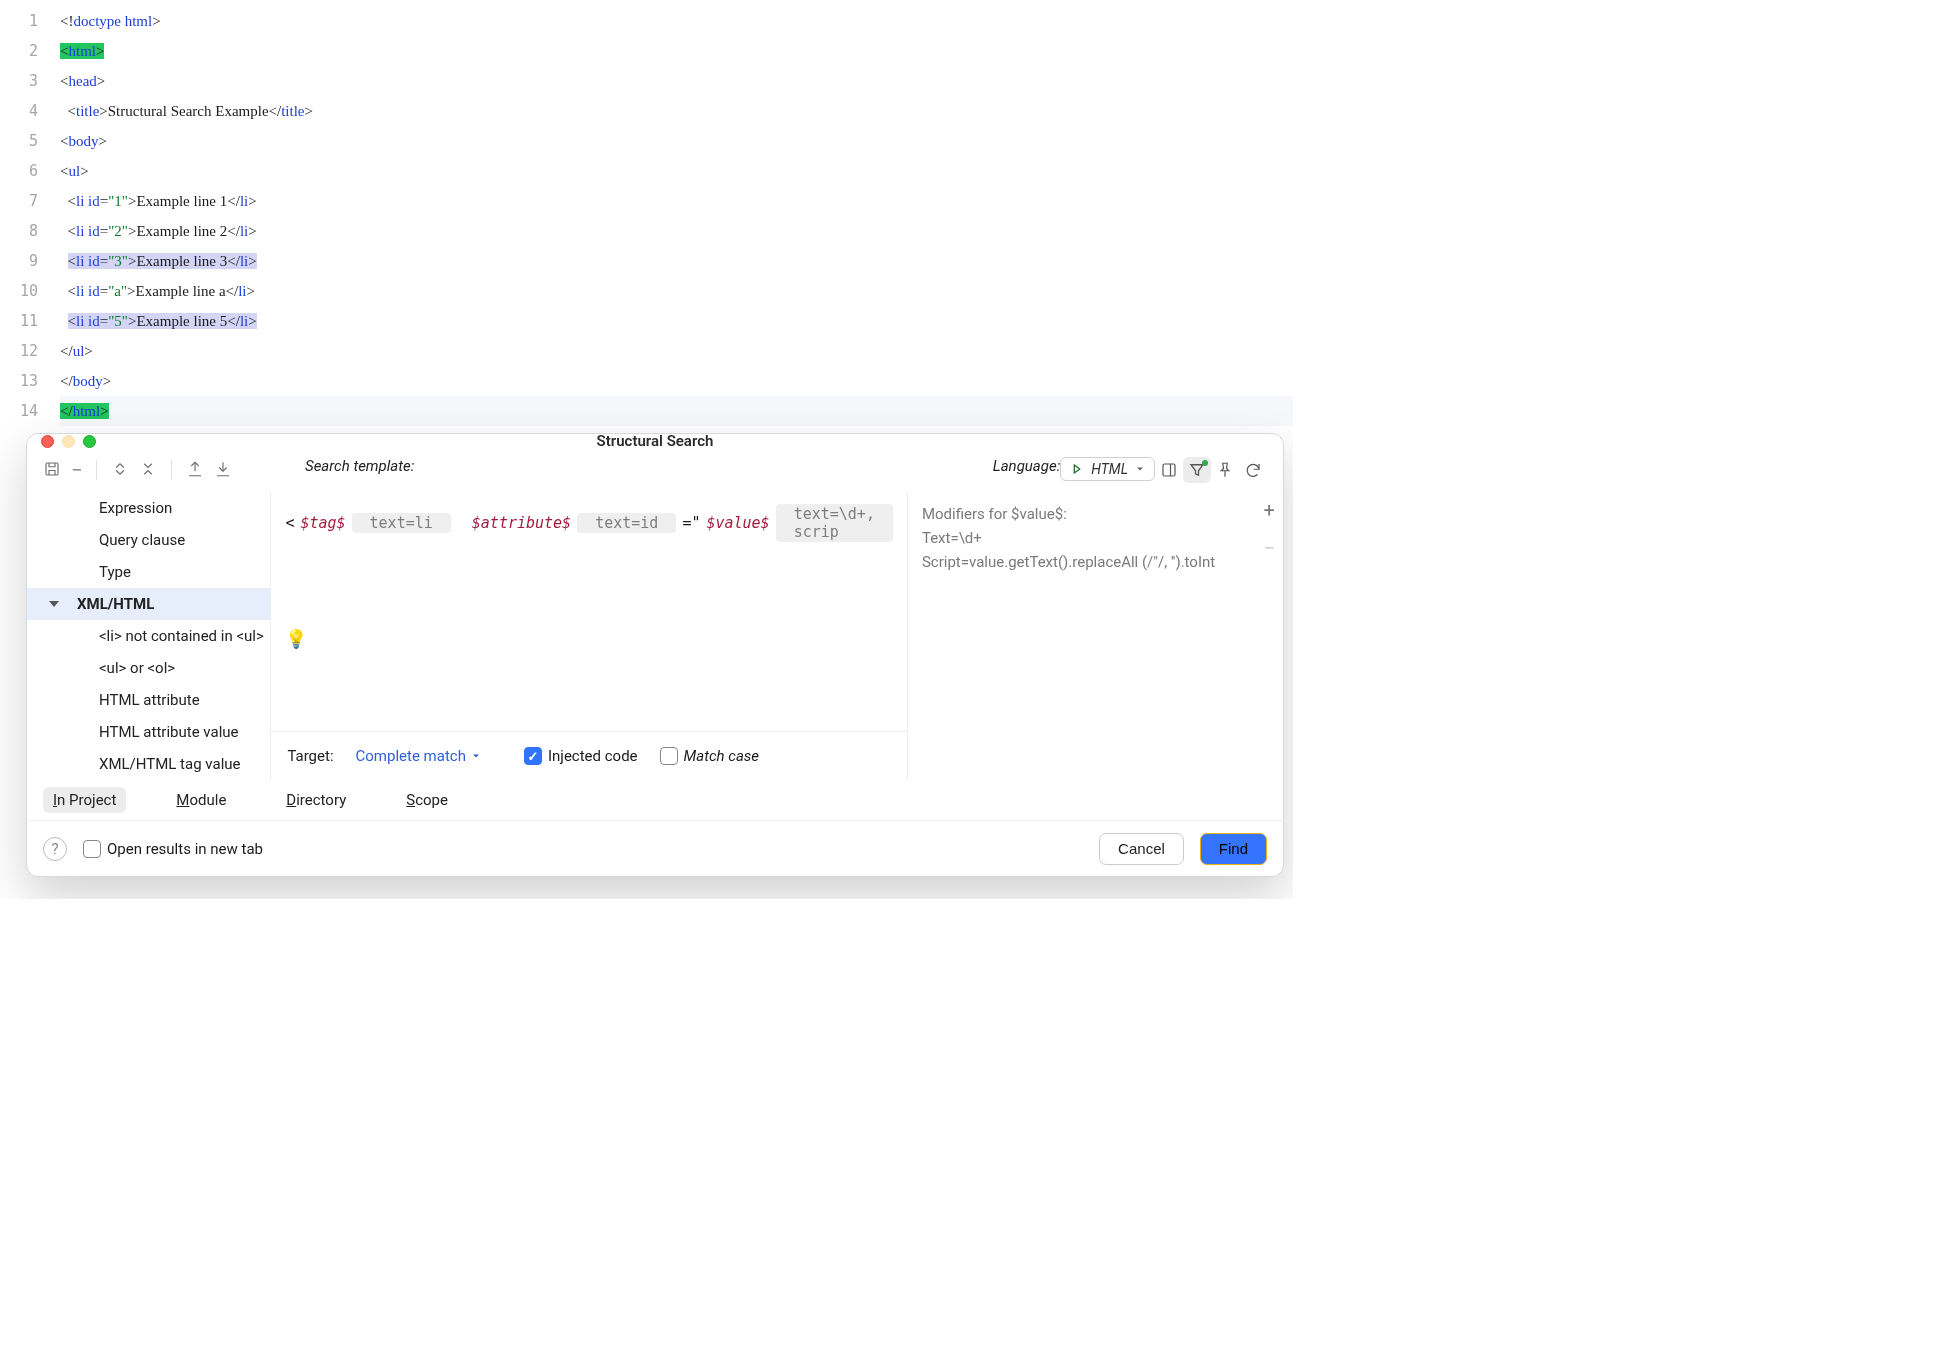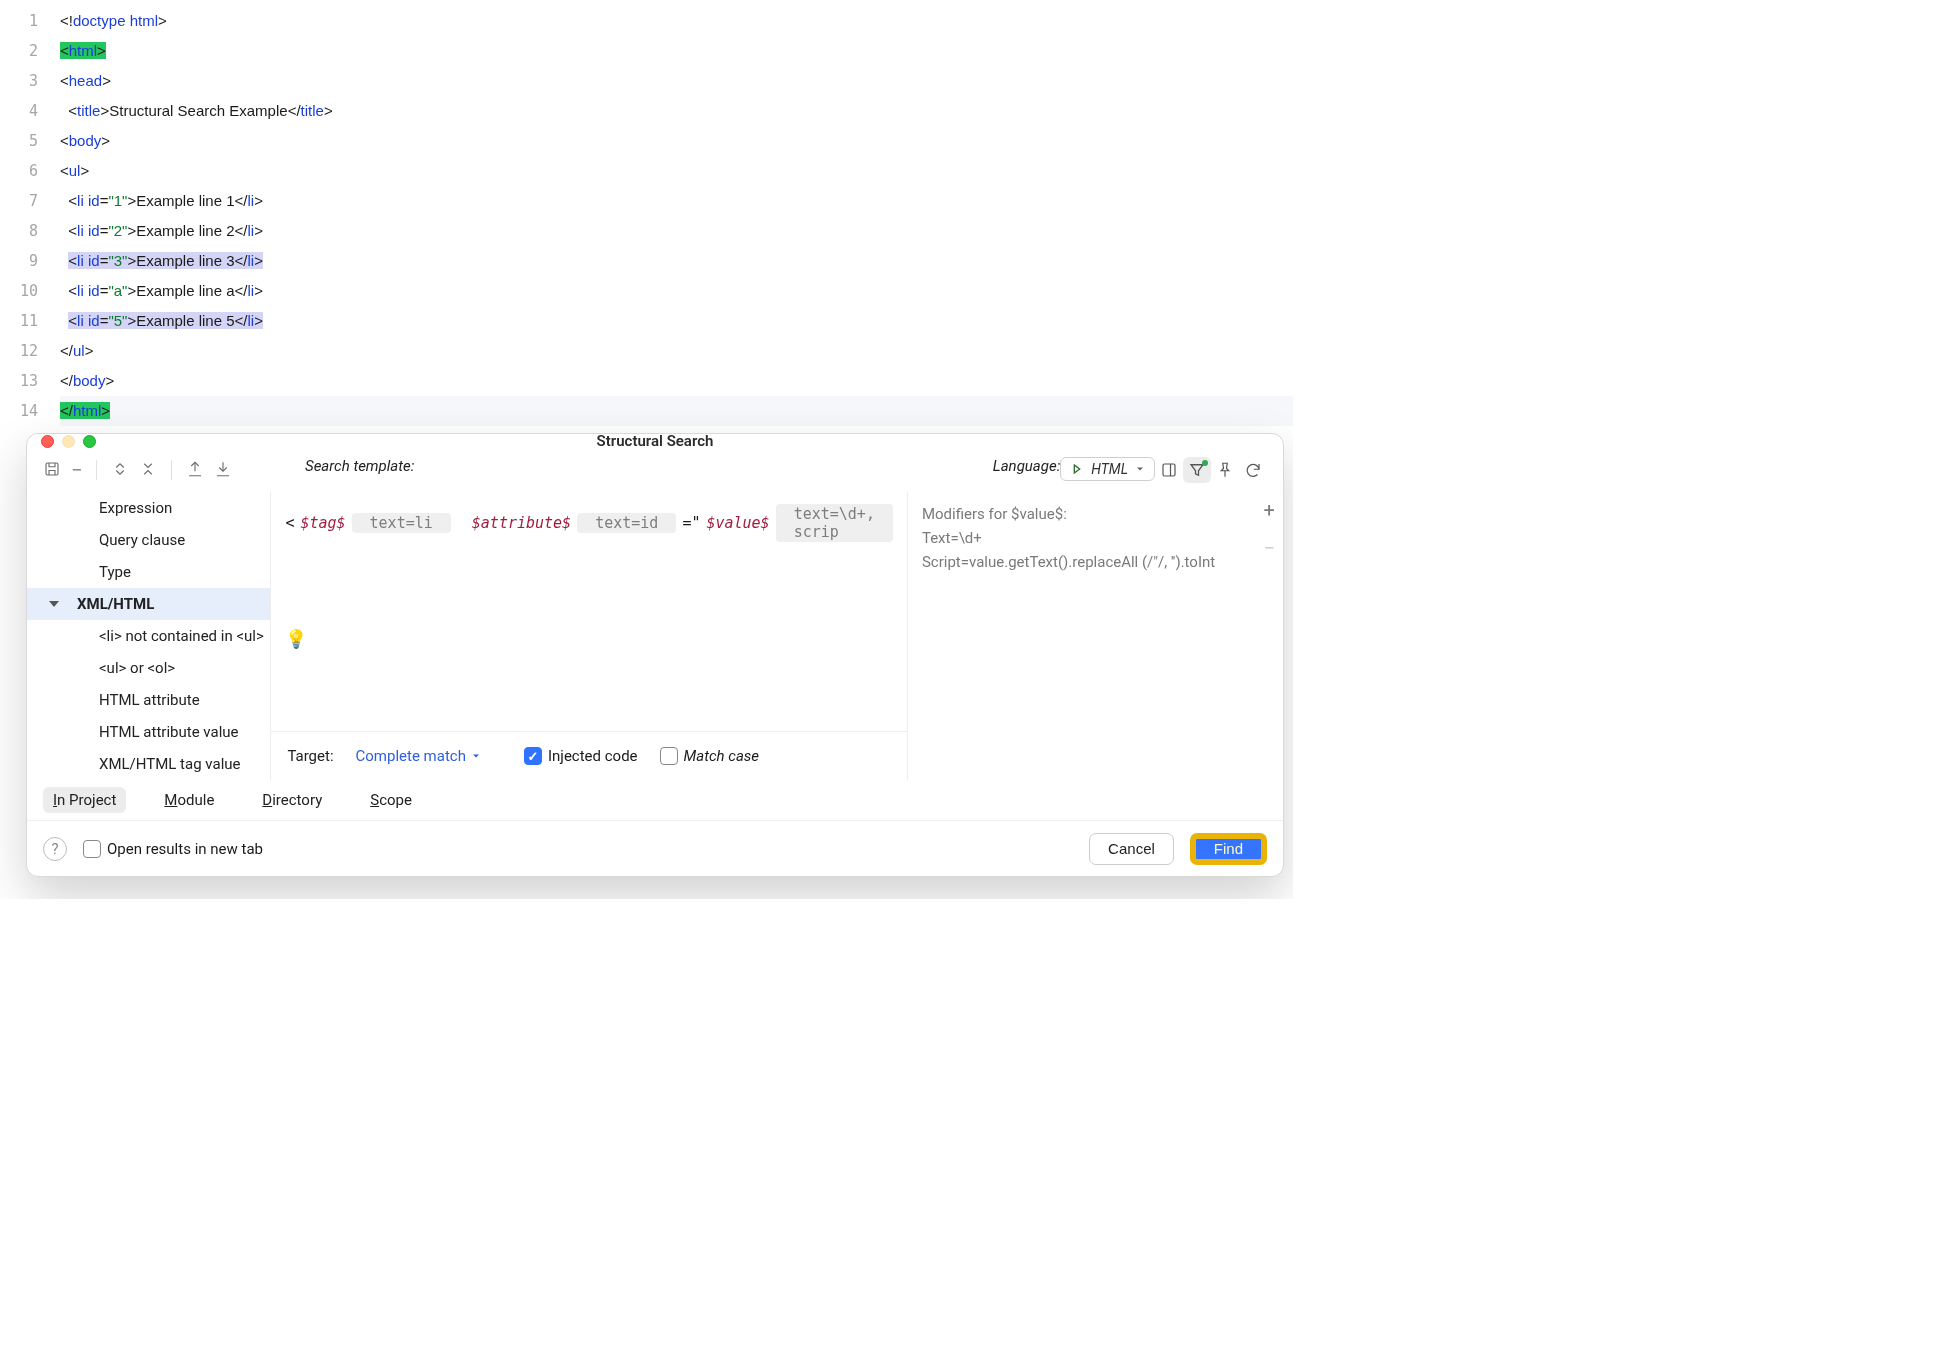--- a/index.html
+++ b/index.html
@@ -23,21 +23,21 @@
     color: #a6a6a6;
     font-family: "SF Mono", Menlo, Consolas, monospace;
     font-size: 15px;
     line-height: 30px;
     user-select: none;
   }
   .gutter div { padding-right: 22px; }
   .code {
     flex: 1;
     padding-top: 6px;
-    font-family: Liberation Sans, sans-serif;
+    font-family: Liberation Serif, serif;
     font-size: 15px;
     line-height: 30px;
     white-space: pre;
   }
   .code .row { height: 30px; }
   .lt { color: #1a1a1a; }
   .tag { color: #1a3ed6; }
   .kw  { color: #1a3ed6; }
   .attr{ color: #1a3ed6; }
   .str { color: #0b7a2c; }
@@ -203,21 +203,21 @@
     display:inline-flex; align-items:center; justify-content:center;
     margin-right:6px;
     vertical-align:middle;
   }
   .chk.on { background:#2f73ff; border-color:#2f73ff; }
   .chk.on::after{content:'\2713'; color:#fff; font-size:13px; font-weight:700; line-height:1;}
   .scope-tabs {
     height:40px;
     display:flex;
     align-items:center;
-    gap:28px;
+    gap:40px;
     padding:0 16px;
     font-size:15px;
     color:#222;
   }
   .scope-tabs .tab {
     padding:4px 10px;
     border-radius:6px;
   }
   .scope-tabs .tab.sel { background:#ececec; }
   .underline-first { text-decoration:underline; text-decoration-thickness:1px; }
@@ -255,21 +255,21 @@
     display:flex;align-items:center;justify-content:center;color:#888;font-size:15px;
   }
   .btn {
     height:32px;
     padding:0 18px;
     border-radius:7px;
     font-size:15px;
     display:flex;align-items:center;
   }
   .btn.secondary { background:#fff;border:1px solid #ccc;color:#222;}
-  .btn.primary { background:#3474ff;color:#fef9c3;border:6px solid #eab308;}
+  .btn.primary { background:#3474ff;color:#000000;border:1px solid #eab308;}
 </style>
 </head>
 <body>
 
 <div class="editor-area">
   <div class="gutter" id="gutter">
       <div>1</div>
       <div>2</div>
       <div>3</div>
       <div>4</div>

